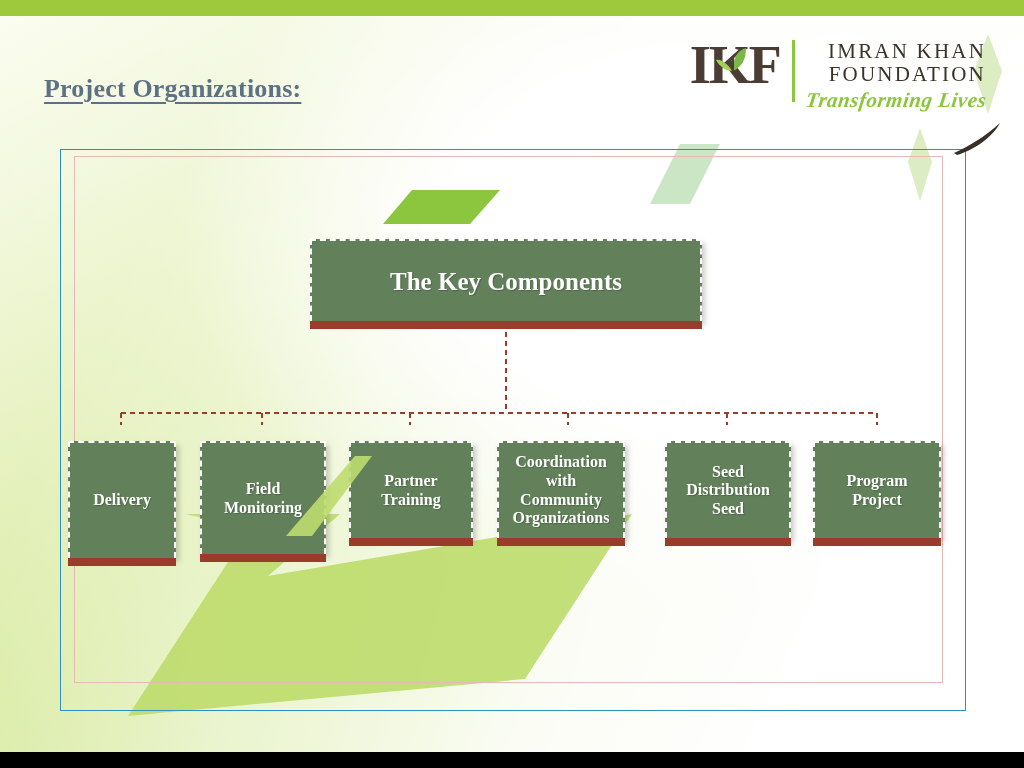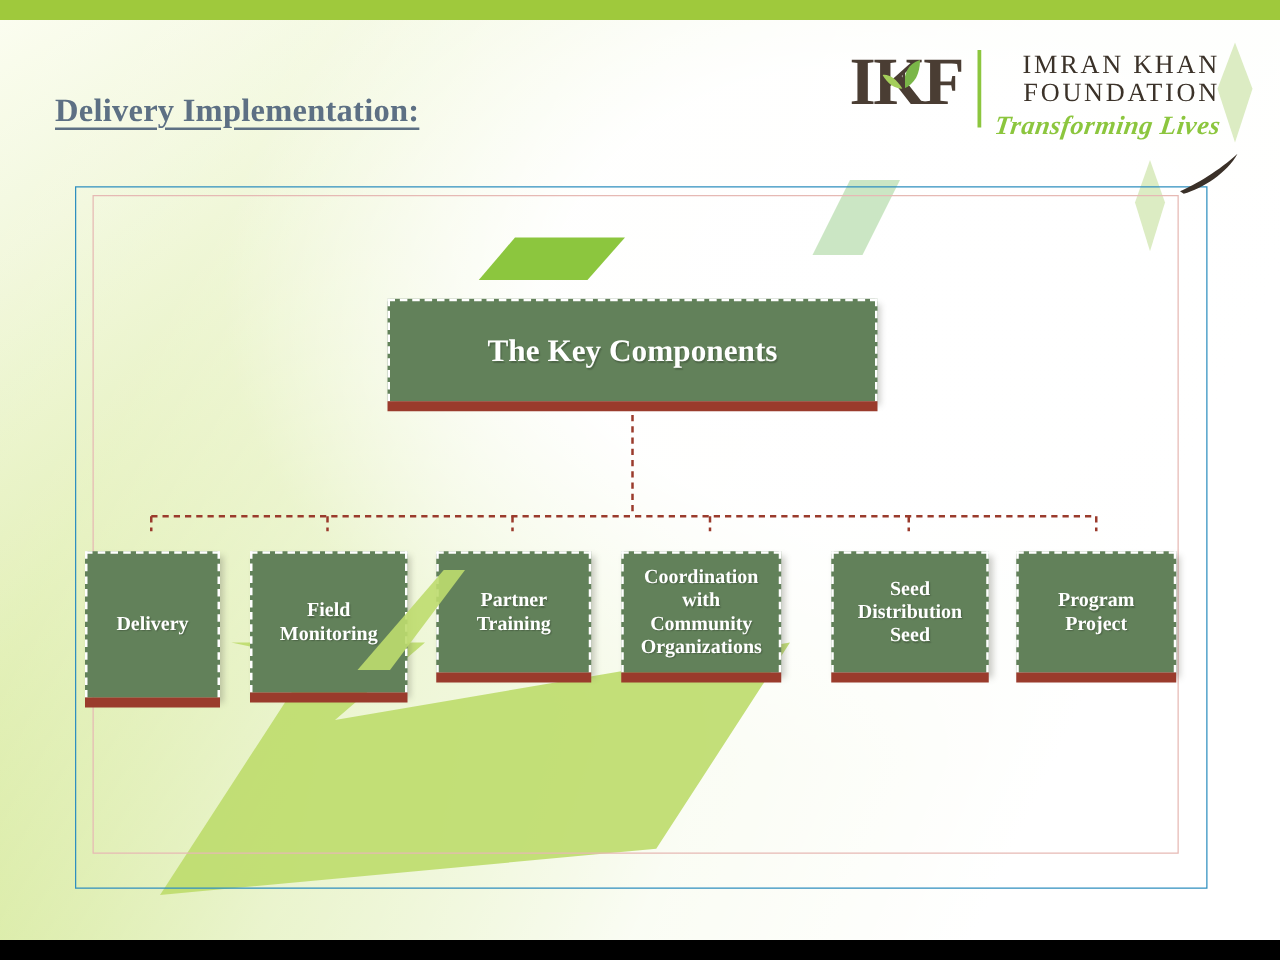--- a/index.html
+++ b/index.html
@@ -98,21 +98,21 @@
     color: #5d7084;
     text-decoration: underline;
     text-underline-offset: 5px;
     text-decoration-thickness: 2px;
     white-space: nowrap;
   }
 
   
   .logo-block {
     position: absolute;
-    right: 48px;
+    right: 38px;
     top: 22px;
     z-index: 40;
     display: flex;
     align-items: flex-start;
   }
   .logo-mark {
     position: relative;
     font-family: "Liberation Serif", serif;
     font-weight: bold;
     font-size: 54px;
@@ -299,21 +299,21 @@
       <span class="node-label">Program Project</span>
     </div>
 
     <svg id="decor-layer-front" viewBox="0 0 1024 736" width="1024" height="736" xmlns="http://www.w3.org/2000/svg">
 
       <polygon points="412,174 500,174 470,208 383,208" fill="#8cc63e"></polygon>
 
       <polygon points="355,440 372,440 312,520 286,520" fill="#bedc6e" opacity="0.9"></polygon>
     </svg>
 
-    <div class="slide-title">Delivery Implementation:</div>
+    <div class="slide-title">Project Organizations:</div>
 
     <div class="logo-block">
       <div class="logo-mark">
         <span>IKF</span>
         <span class="logo-leaves">
           <svg width="36" height="26" viewBox="0 0 36 26" xmlns="http://www.w3.org/2000/svg">
             <path d="M17 24 C17 12, 20 4, 30 1 C30 12, 26 20, 17 24 Z" fill="#7ab648"></path>
             <path d="M16 24 C11 16, 5 12, 0 13 C4 20, 10 24, 16 24 Z" fill="#a4ce5a"></path>
             <path d="M17 25 L17 11" stroke="#4a3d33" stroke-width="2" fill="none"></path>
           </svg>

